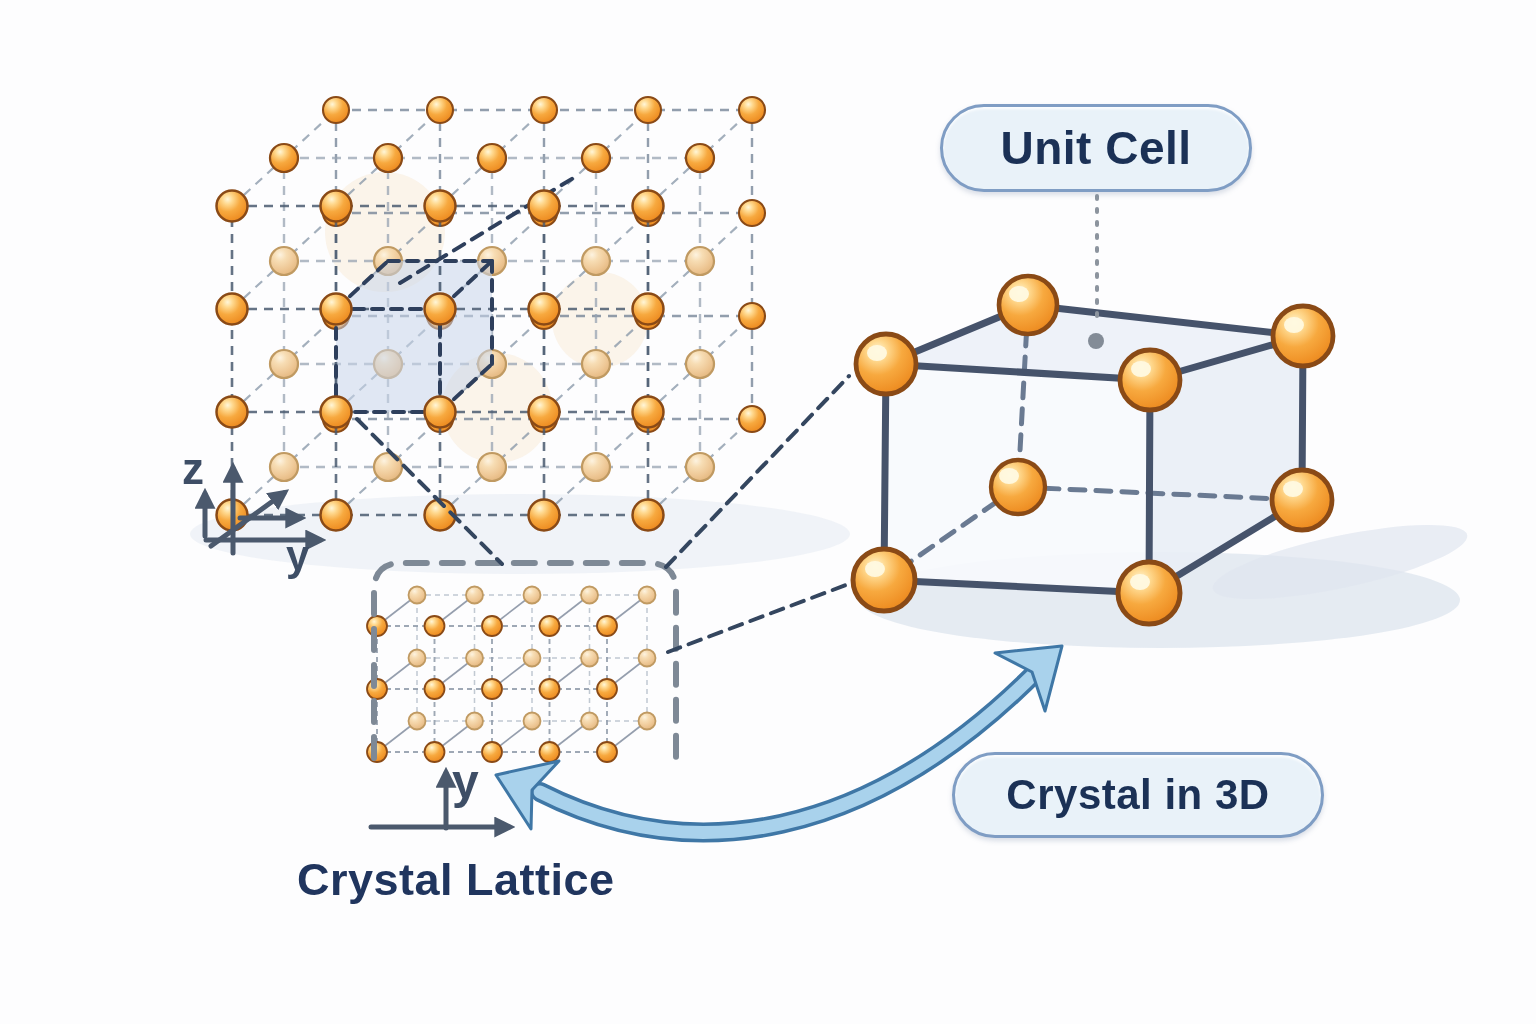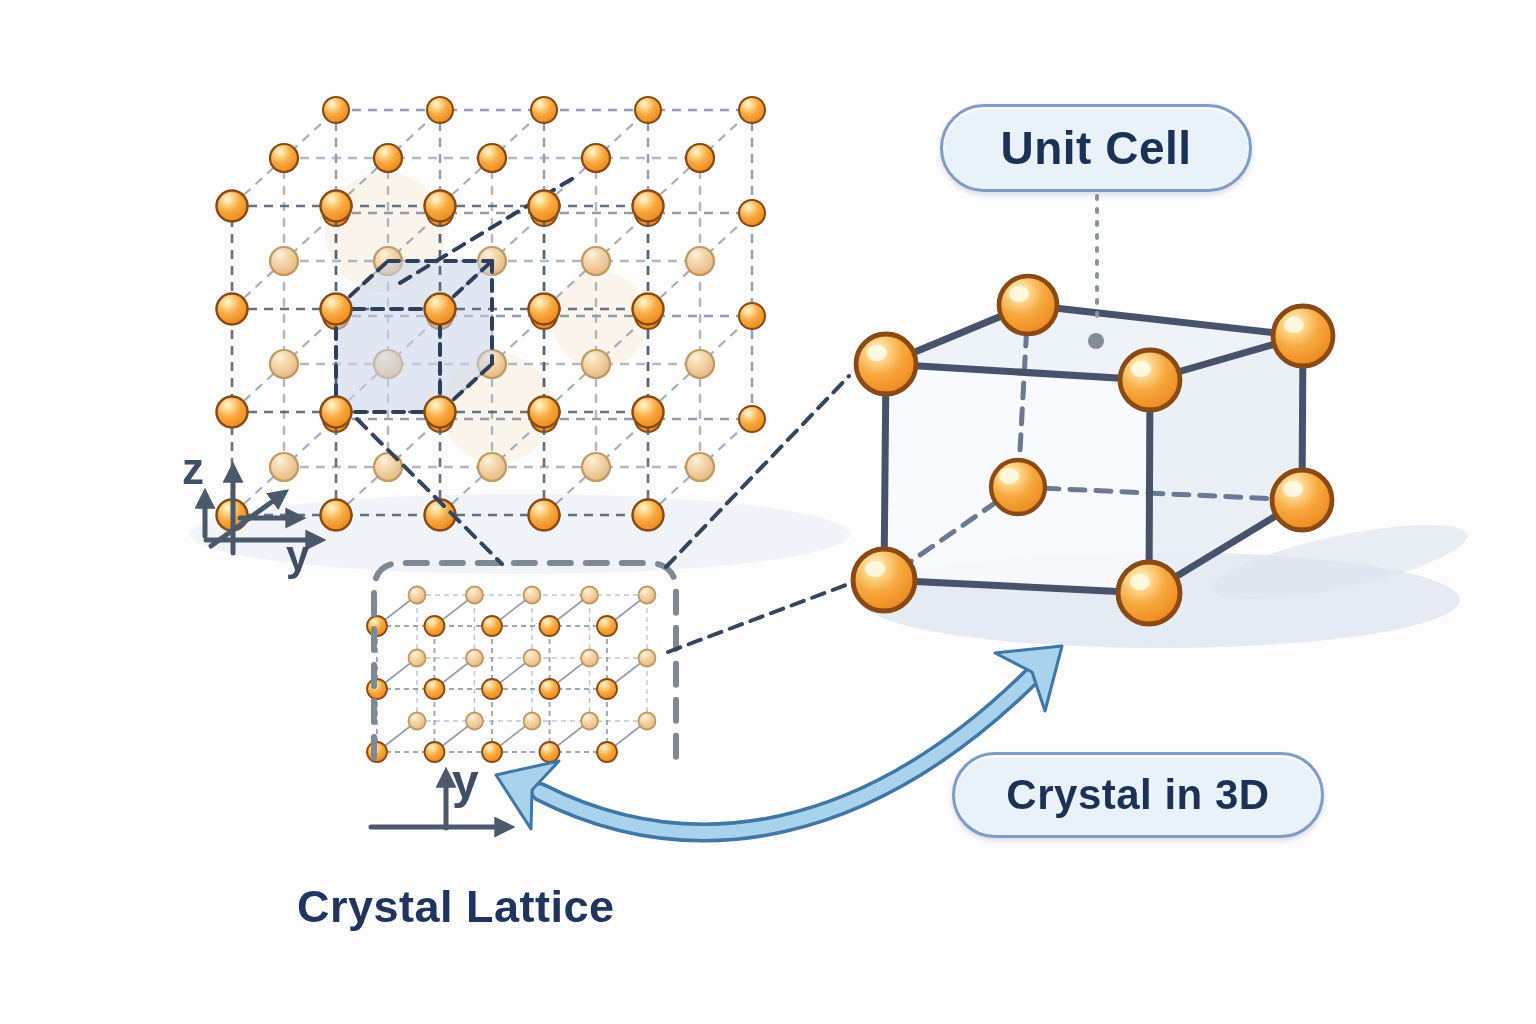--- a/index.html
+++ b/index.html
@@ -10,21 +10,21 @@
     position:absolute;display:flex;align-items:center;justify-content:center;
     background:#e9f2f9;border:3.5px solid #7f9dc4;border-radius:46px;
     color:#1b3156;font-weight:700;letter-spacing:.5px;
     box-shadow:0 3px 5px rgba(110,130,165,.25), inset 0 2px 3px rgba(255,255,255,.9);
   }
   #pill-unit-cell{left:940px;top:104px;width:306px;height:82px;font-size:46px;}
   #pill-repeats{left:952px;top:752px;width:366px;height:80px;font-size:42px;}
   .caption{
     position:absolute;color:#20355e;font-weight:700;white-space:nowrap;
   }
-  #title-crystal-lattice{left:297px;top:854px;font-size:45px;letter-spacing:.5px;margin-top:27px;}
+  #title-crystal-lattice{left:297px;top:854px;font-size:45px;letter-spacing:.5px;}
   .axis-letter{position:absolute;color:#3e4e66;font-weight:700;}
   #axis-z{left:182px;top:444px;font-size:44px;}
   #axis-y-gizmo{left:286px;top:532px;font-size:42px;}
   #axis-y-small{left:452px;top:754px;font-size:48px;}
 </style>
 </head>
 <body>
 
 <div id="stage">
 

